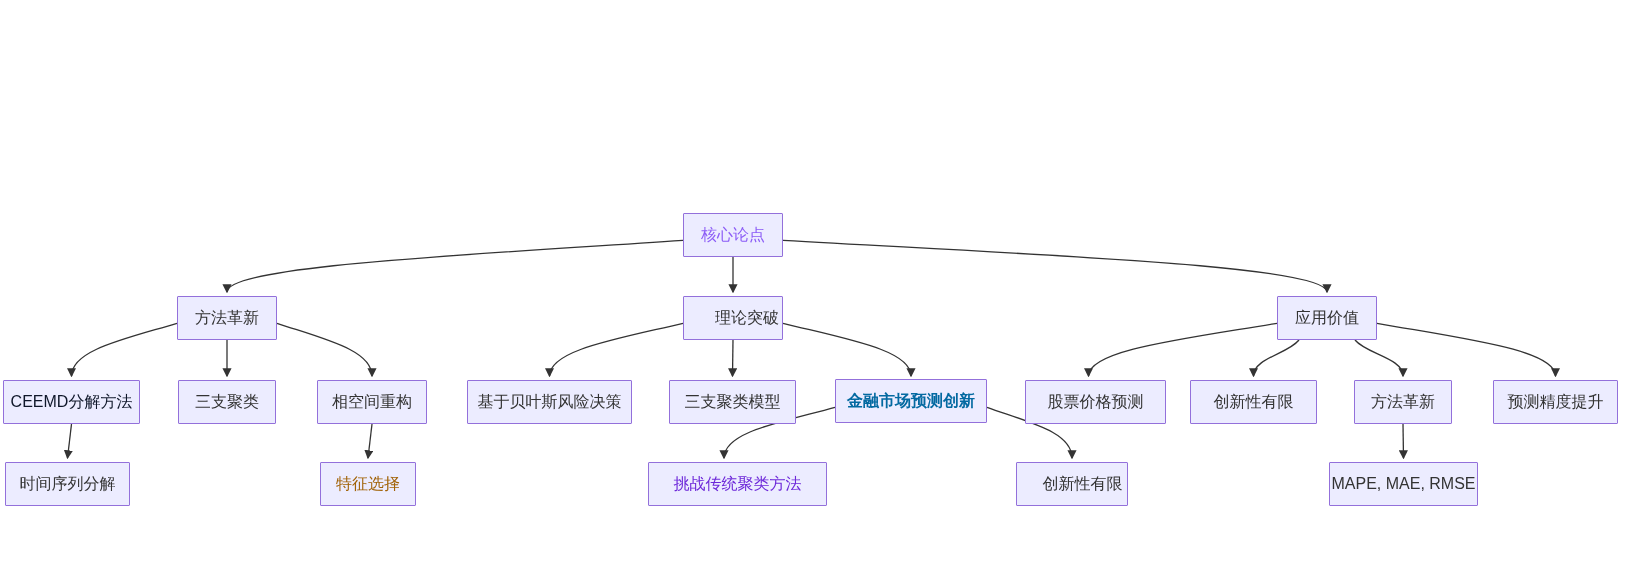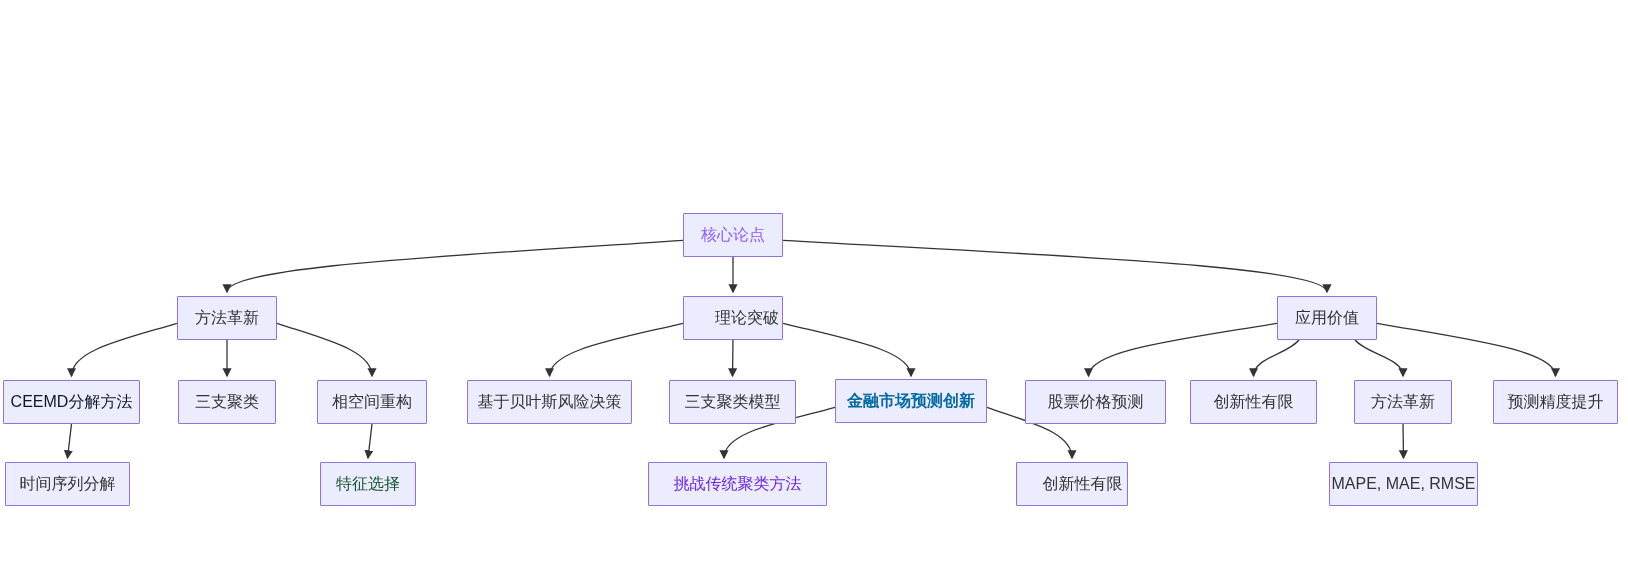--- a/index.html
+++ b/index.html
@@ -113,21 +113,21 @@
       </div>
       <div class="node" style="left: 1354px; top: 380px; width: 98px; height: 44px; background: rgb(236, 236, 255); border-color: rgb(147, 112, 219); color: rgb(51, 51, 51);">
         <span>方法革新</span>
       </div>
       <div class="node" style="left: 1493px; top: 380px; width: 125px; height: 44px; background: rgb(236, 236, 255); border-color: rgb(147, 112, 219); color: rgb(51, 51, 51);">
         <span>预测精度提升</span>
       </div>
       <div class="node" style="left: 5px; top: 462px; width: 125px; height: 44px; background: rgb(236, 236, 255); border-color: rgb(147, 112, 219); color: rgb(51, 51, 51);">
         <span>时间序列分解</span>
       </div>
-      <div class="node" style="left: 320px; top: 462px; width: 96px; height: 44px; background: rgb(236, 236, 255); border-color: rgb(147, 112, 219); color: #14532d;">
+      <div class="node" style="left: 320px; top: 462px; width: 96px; height: 44px; background: rgb(236, 236, 255); border-color: rgb(147, 112, 219); color: #a16207;">
         <span>特征选择</span>
       </div>
       <div class="node" style="left: 648px; top: 462px; width: 179px; height: 44px; background: rgb(236, 236, 255); border-color: rgb(147, 112, 219); color: #6d28d9;">
         <span>挑战传统聚类方法</span>
       </div>
       <div class="node" style="left: 1016px; top: 462px; width: 112px; height: 44px; background: rgb(236, 236, 255); border-color: rgb(147, 112, 219); color: rgb(51, 51, 51); padding-left: 21px;">
         <span>创新性有限</span>
       </div>
       <div class="node" style="left: 1329px; top: 462px; width: 149px; height: 44px; background: rgb(236, 236, 255); border-color: rgb(147, 112, 219); color: rgb(51, 51, 51);">
         <span>MAPE, MAE, RMSE</span>

